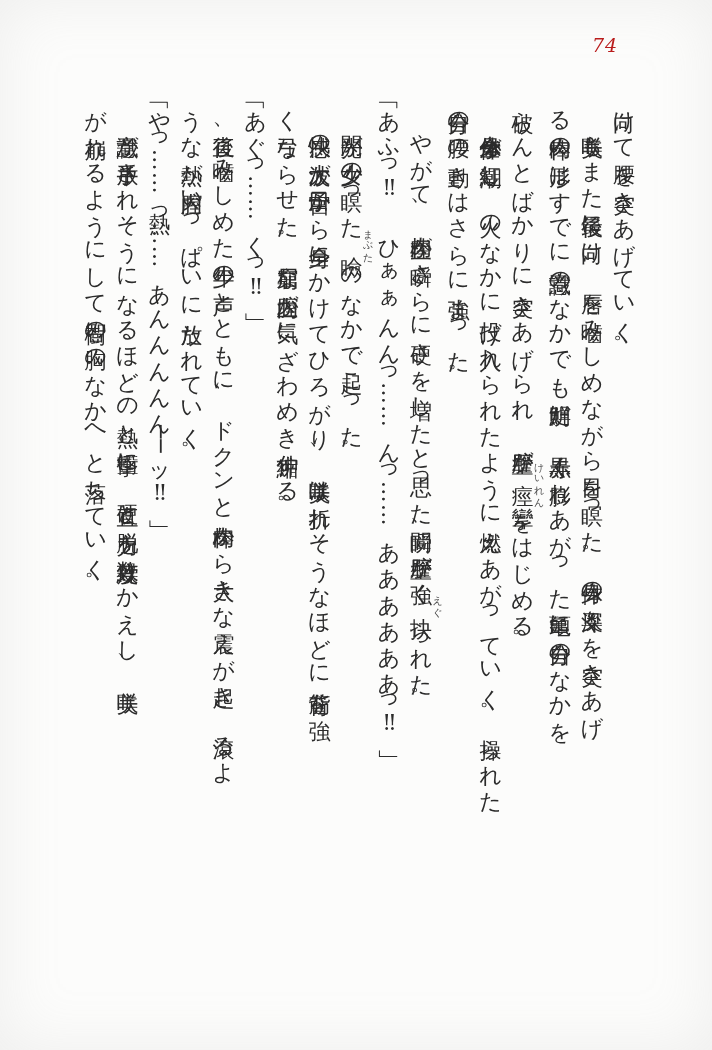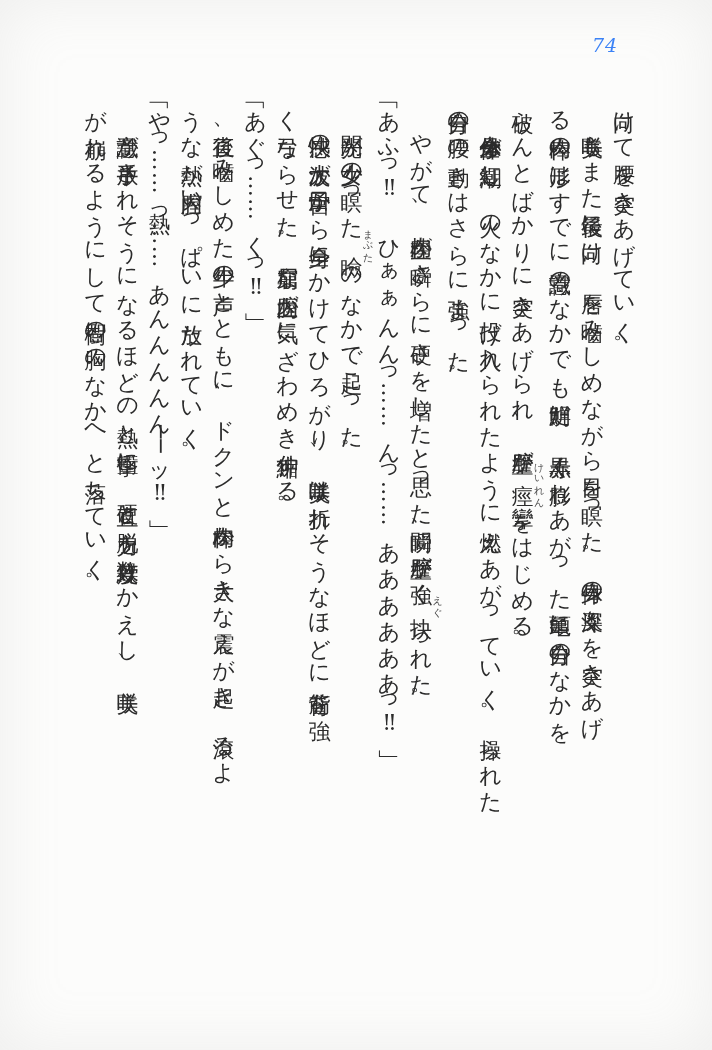--- a/index.html
+++ b/index.html
@@ -17,21 +17,21 @@
     overflow: hidden;
     font-family: "DejaVu Serif", "Liberation Serif", serif;
     color: #2b2b2b;
   }
   .page-number {
     position: absolute;
     top: 34px;
     left: 592px;
     font-size: 19px;
     font-style: italic;
-    color: #3b82f6;
+    color: #b91c1c;
     letter-spacing: 1px;
   }
   .text-block {
     position: absolute;
     top: 95px;
     right: 72px;
     height: 905px;
     writing-mode: vertical-rl;
     text-orientation: mixed;
     font-size: 22px;

